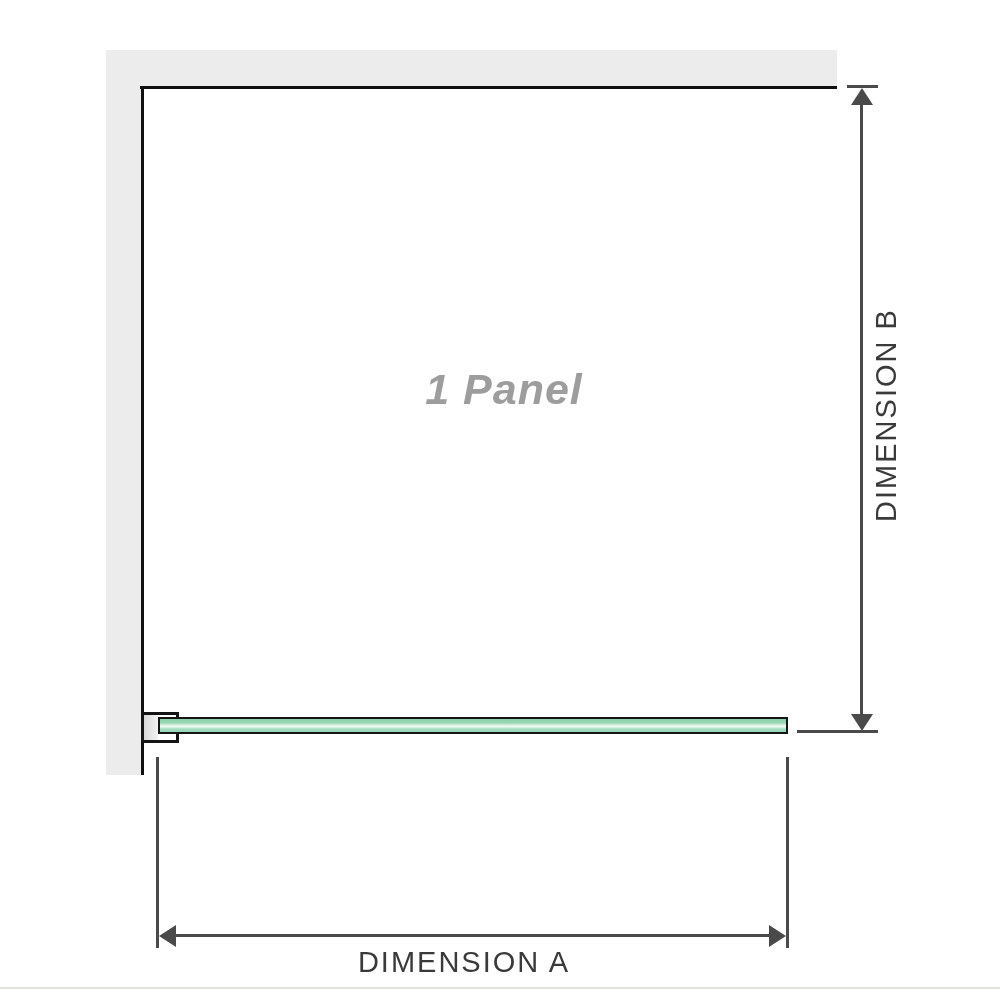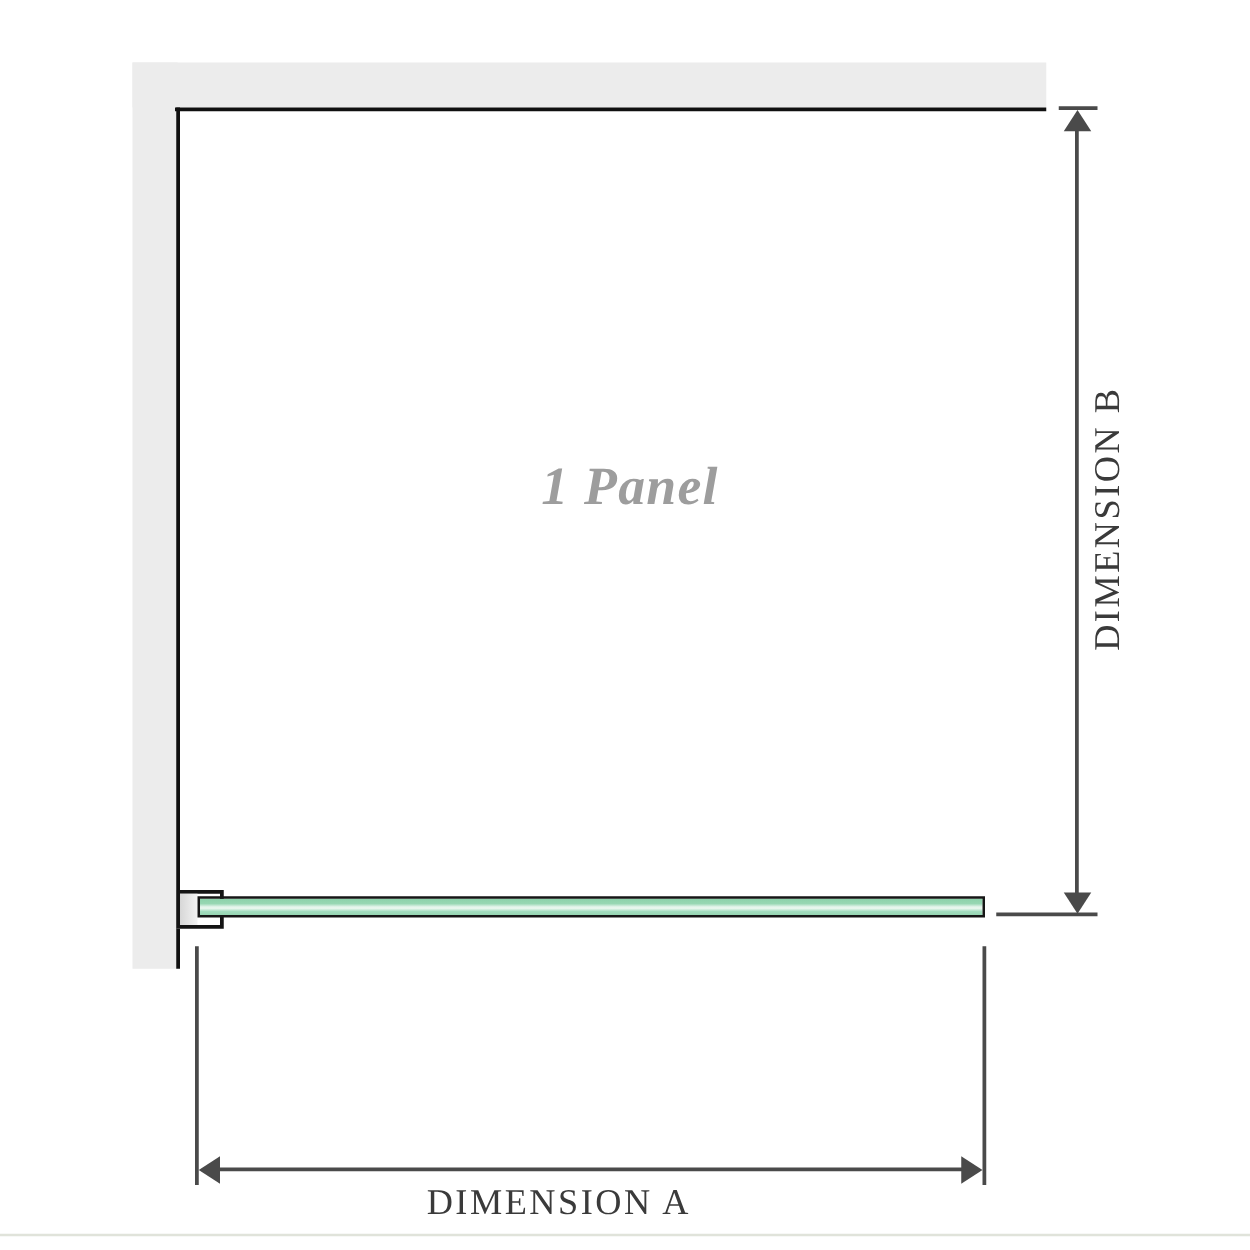--- a/index.html
+++ b/index.html
@@ -2,21 +2,21 @@
 <html><head>
 <meta charset="utf-8">
 <style>
   html, body { margin: 0; padding: 0; background: #ffffff; }
   .canvas {
     position: relative;
     width: 1000px;
     height: 1000px;
     background: #ffffff;
     overflow: hidden;
-    font-family: Liberation Serif, serif;
+    font-family: Liberation Sans, sans-serif;
   }
   .abs { position: absolute; }
 
   
   .wall-top  { left: 106px; top: 50px; width: 731px; height: 36px; background: #ececec; }
   .wall-left { left: 106px; top: 50px; width: 36px;  height: 725px; background: #ececec; }
 
   
   .border-top  { left: 140px; top: 86px; width: 697px; height: 3px; background: #101010; }
   .border-left { left: 141px; top: 86px; width: 3px;  height: 689px; background: #101010; }
@@ -94,21 +94,21 @@
   .dim-label {
     color: #3a3a3a;
     font-size: 29px;
     font-weight: 300;
     letter-spacing: 2px;
     line-height: 32px;
     text-align: center;
     white-space: nowrap;
     z-index: 6;
   }
-  .dima-label { left: 307px; top: 946px; width: 280px; height: 34px; text-align: center; }
+  .dima-label { left: 324px; top: 946px; width: 280px; height: 34px; text-align: center; }
   .dimb-label {
     left: 766px; top: 399px; width: 240px; height: 32px;
     transform: rotate(-90deg);
   }
 
   
   .page-edge-line { left: 0; top: 987px; width: 1000px; height: 2px; background: #e0e3da; }
 </style>
 </head>
 <body>

